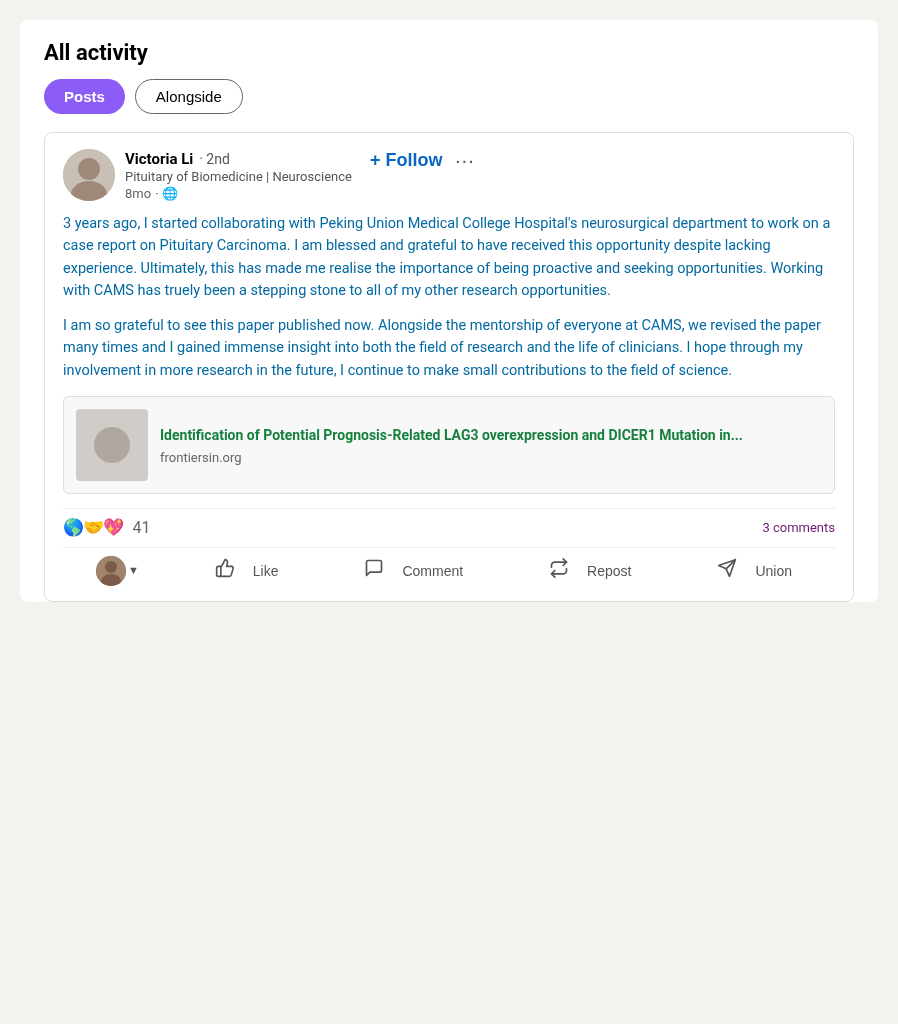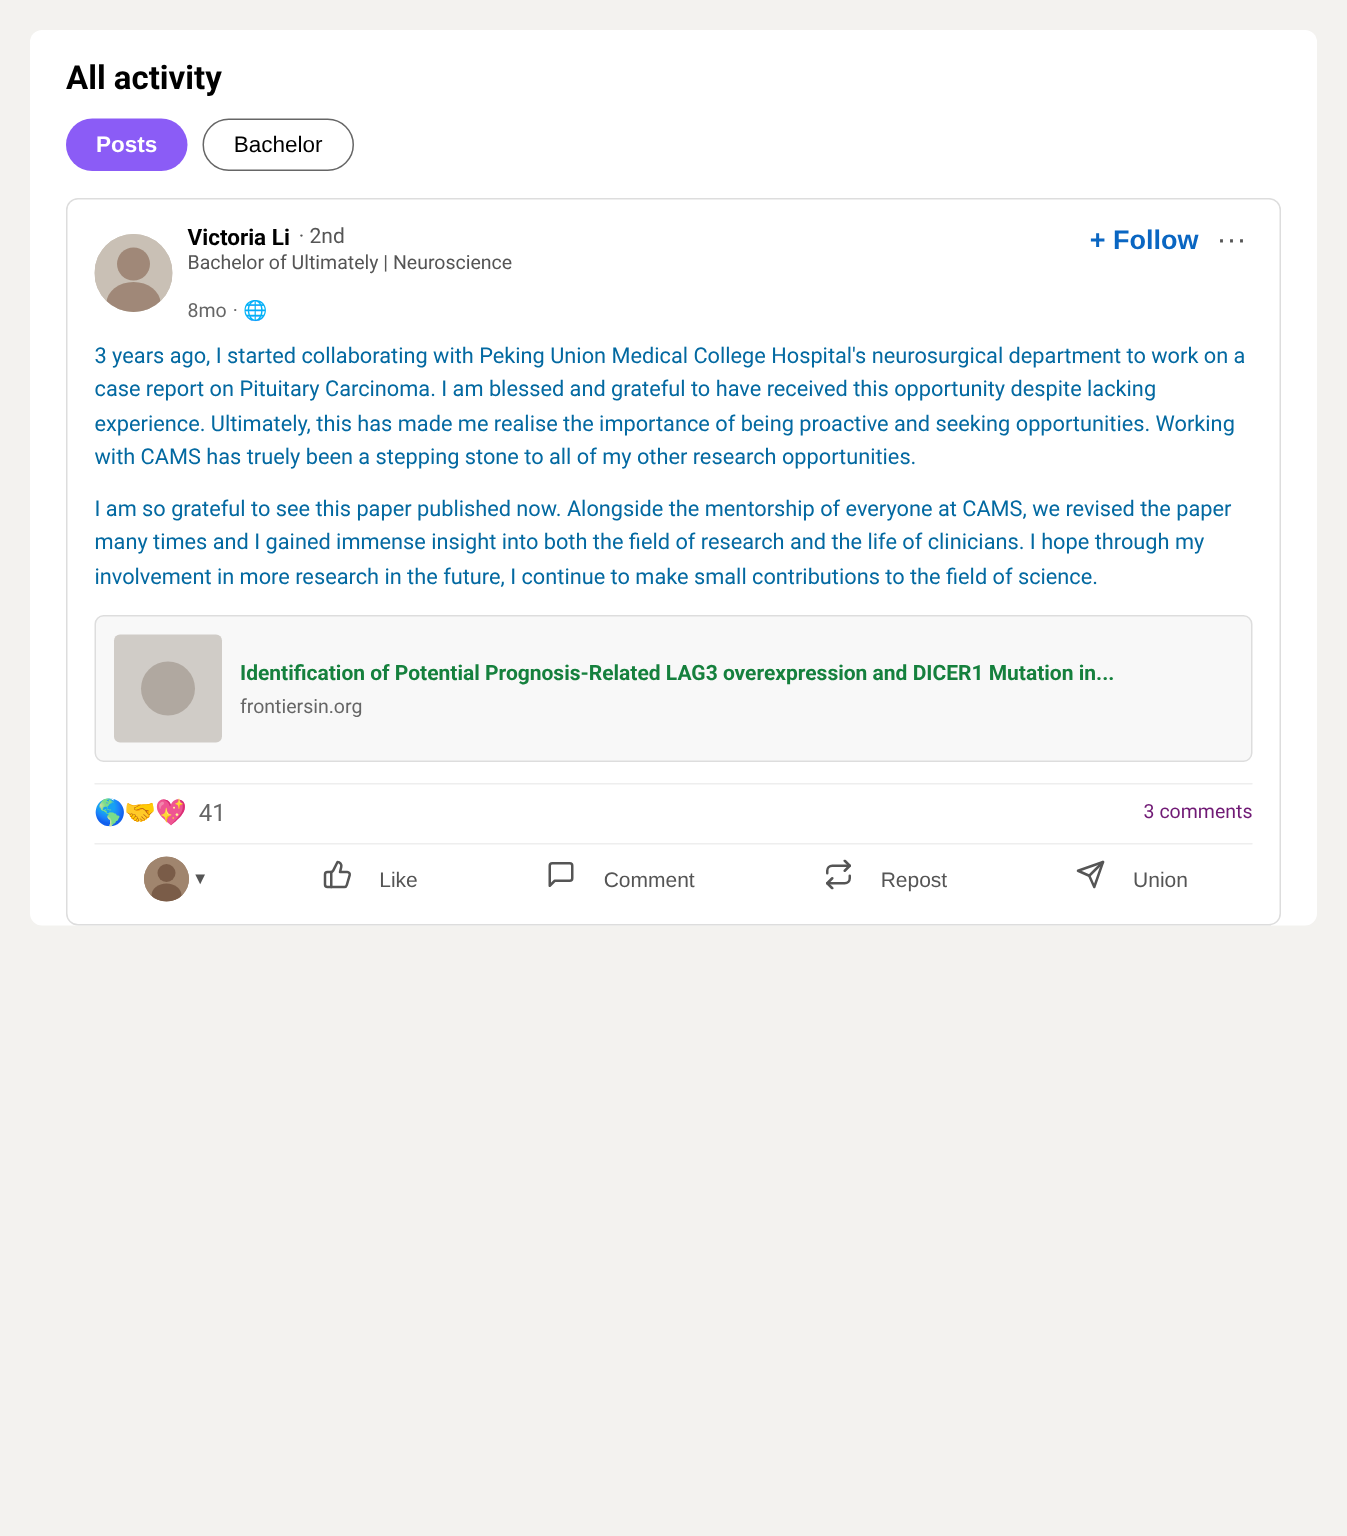--- a/index.html
+++ b/index.html
@@ -48,22 +48,23 @@
     }
     .post-card {
       border: 1.5px solid #ddd;
       border-radius: 8px;
       padding: 16px 18px 0 18px;
       margin-bottom: 20px;
     }
     .post-header {
       display: flex;
       align-items: flex-start;
-      justify-content: space-between;
+      justify-content: flex-start;
       margin-bottom: 12px;
+      gap: 18px;
     }
     .post-header-left {
       display: flex;
       align-items: center;
       gap: 10px;
     }
     .avatar {
       width: 52px;
       height: 52px;
       border-radius: 50%;
@@ -97,21 +98,21 @@
       font-size: 13px;
       color: #555;
       margin-top: 1px;
     }
     .post-meta {
       font-size: 13px;
       color: #666;
       display: flex;
       align-items: center;
       gap: 4px;
-      margin-top: 16px;
+      margin-top: 2px;
     }
     .globe-icon {
       font-size: 13px;
     }
     .post-header-right {
       display: flex;
       align-items: center;
       gap: 8px;
     }
     .follow-btn {
@@ -257,39 +258,39 @@
     }
   </style>
 </head>
 <body>
 
 <div class="page-container">
   <h1 class="page-title">All activity</h1>
 
   <div class="filter-row">
     <button class="btn-posts">Posts</button>
-    <button class="btn-reactions">Bachelor</button>
+    <button class="btn-reactions">Alongside</button>
   </div>
 
   <div class="post-card">
     <div class="post-header">
       <div class="post-header-left">
         <div class="avatar">
           <svg viewBox="0 0 52 52" xmlns="http://www.w3.org/2000/svg">
             <rect width="52" height="52" fill="#c9c0b5"></rect>
             <circle cx="26" cy="20" r="11" fill="#a08878"></circle>
             <ellipse cx="26" cy="46" rx="18" ry="14" fill="#a08878"></ellipse>
           </svg>
         </div>
         <div class="user-info">
           <div class="user-name-line">
             <span class="user-name">Victoria Li</span>
             <span class="user-degree">· 2nd</span>
           </div>
-          <div class="user-title">Bachelor of Ultimately | Neuroscience</div>
+          <div class="user-title">Pituitary of Biomedicine | Neuroscience</div>
           <div class="post-meta">
             <span>8mo</span>
             <span>·</span>
             <span class="globe-icon">🌐</span>
           </div>
         </div>
       </div>
       <div class="post-header-right">
         <button class="follow-btn">+ Follow</button>
         <button class="more-btn">···</button>

